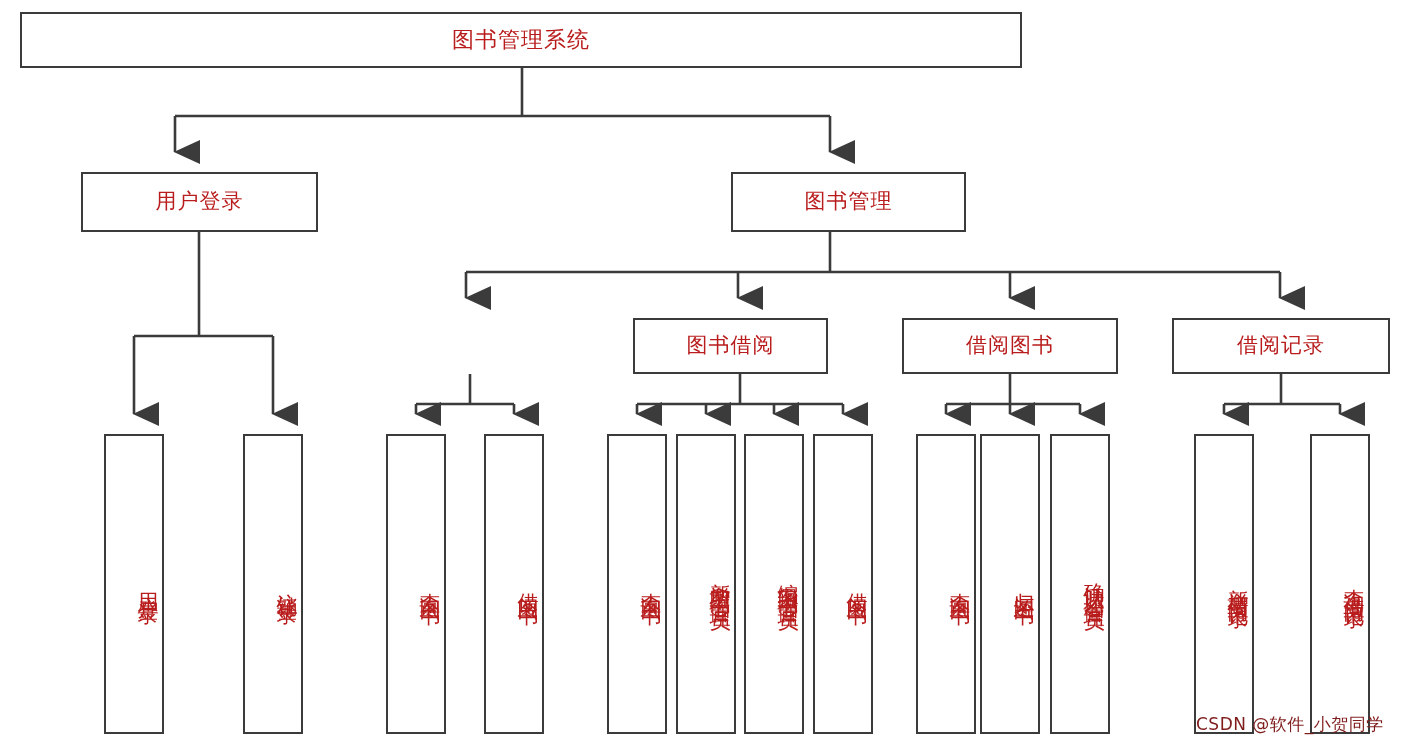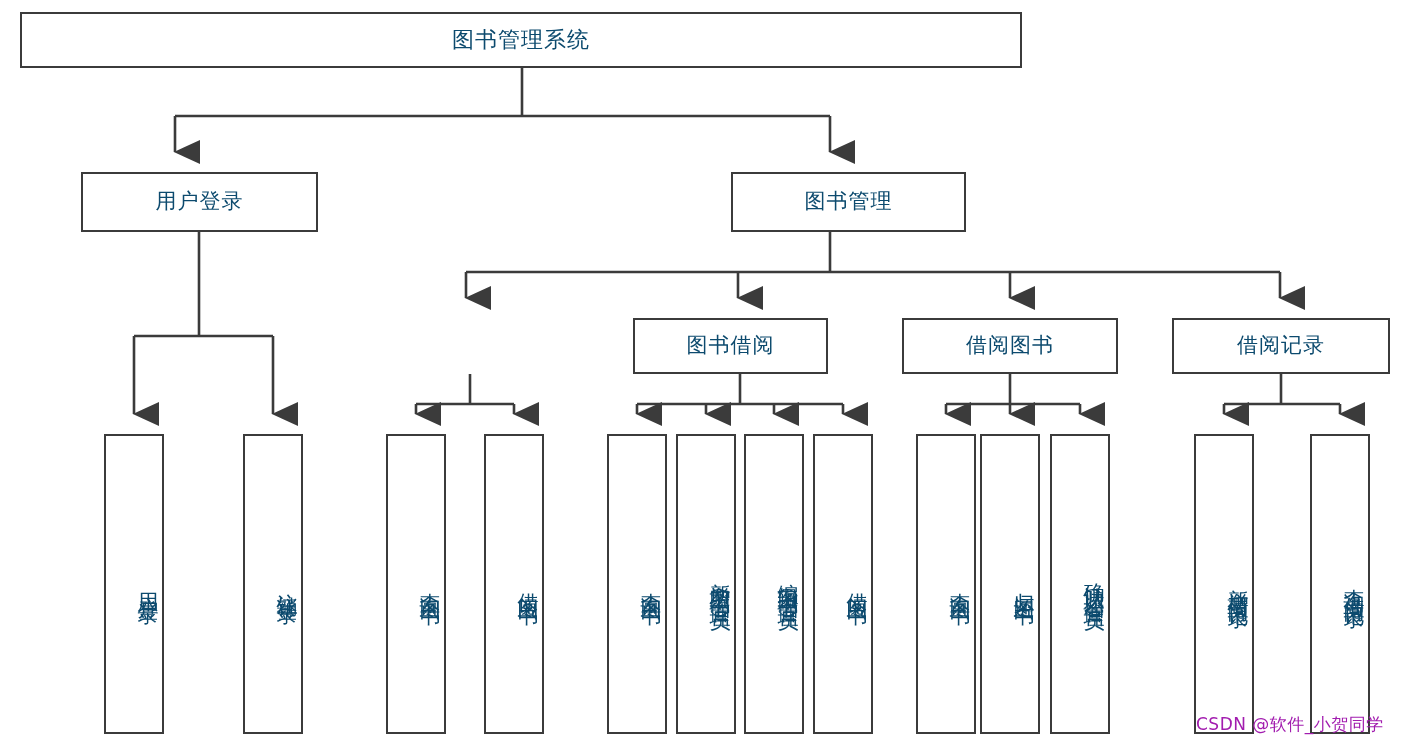--- a/index.html
+++ b/index.html
@@ -18,21 +18,21 @@
     overflow: hidden;
   }
   .node {
     position: absolute;
     box-sizing: border-box;
     border: 2.5px solid #3b3b3b;
     background: #ffffff;
     display: flex;
     align-items: center;
     justify-content: center;
-    color: #0c4a6e;
+    color: #b91c1c;
   }
   .node.horiz {
     font-size: 21px;
     letter-spacing: 1px;
     line-height: 1.2;
   }
   .node.root {
     font-size: 22px;
   }
   .node.vert {
@@ -57,21 +57,21 @@
     top: 0;
     width: 1405px;
     height: 747px;
     pointer-events: none;
   }
   .watermark {
     position: absolute;
     left: 1196px;
     top: 713px;
     font-size: 17px;
-    color: #a21caf;
+    color: #7f1d1d;
     letter-spacing: 0.5px;
     white-space: nowrap;
     font-family: "DejaVu Sans", "Liberation Sans", sans-serif;
     text-align: center;
   }
 </style>
 </head>
 <body>
 
 <div id="canvas">

